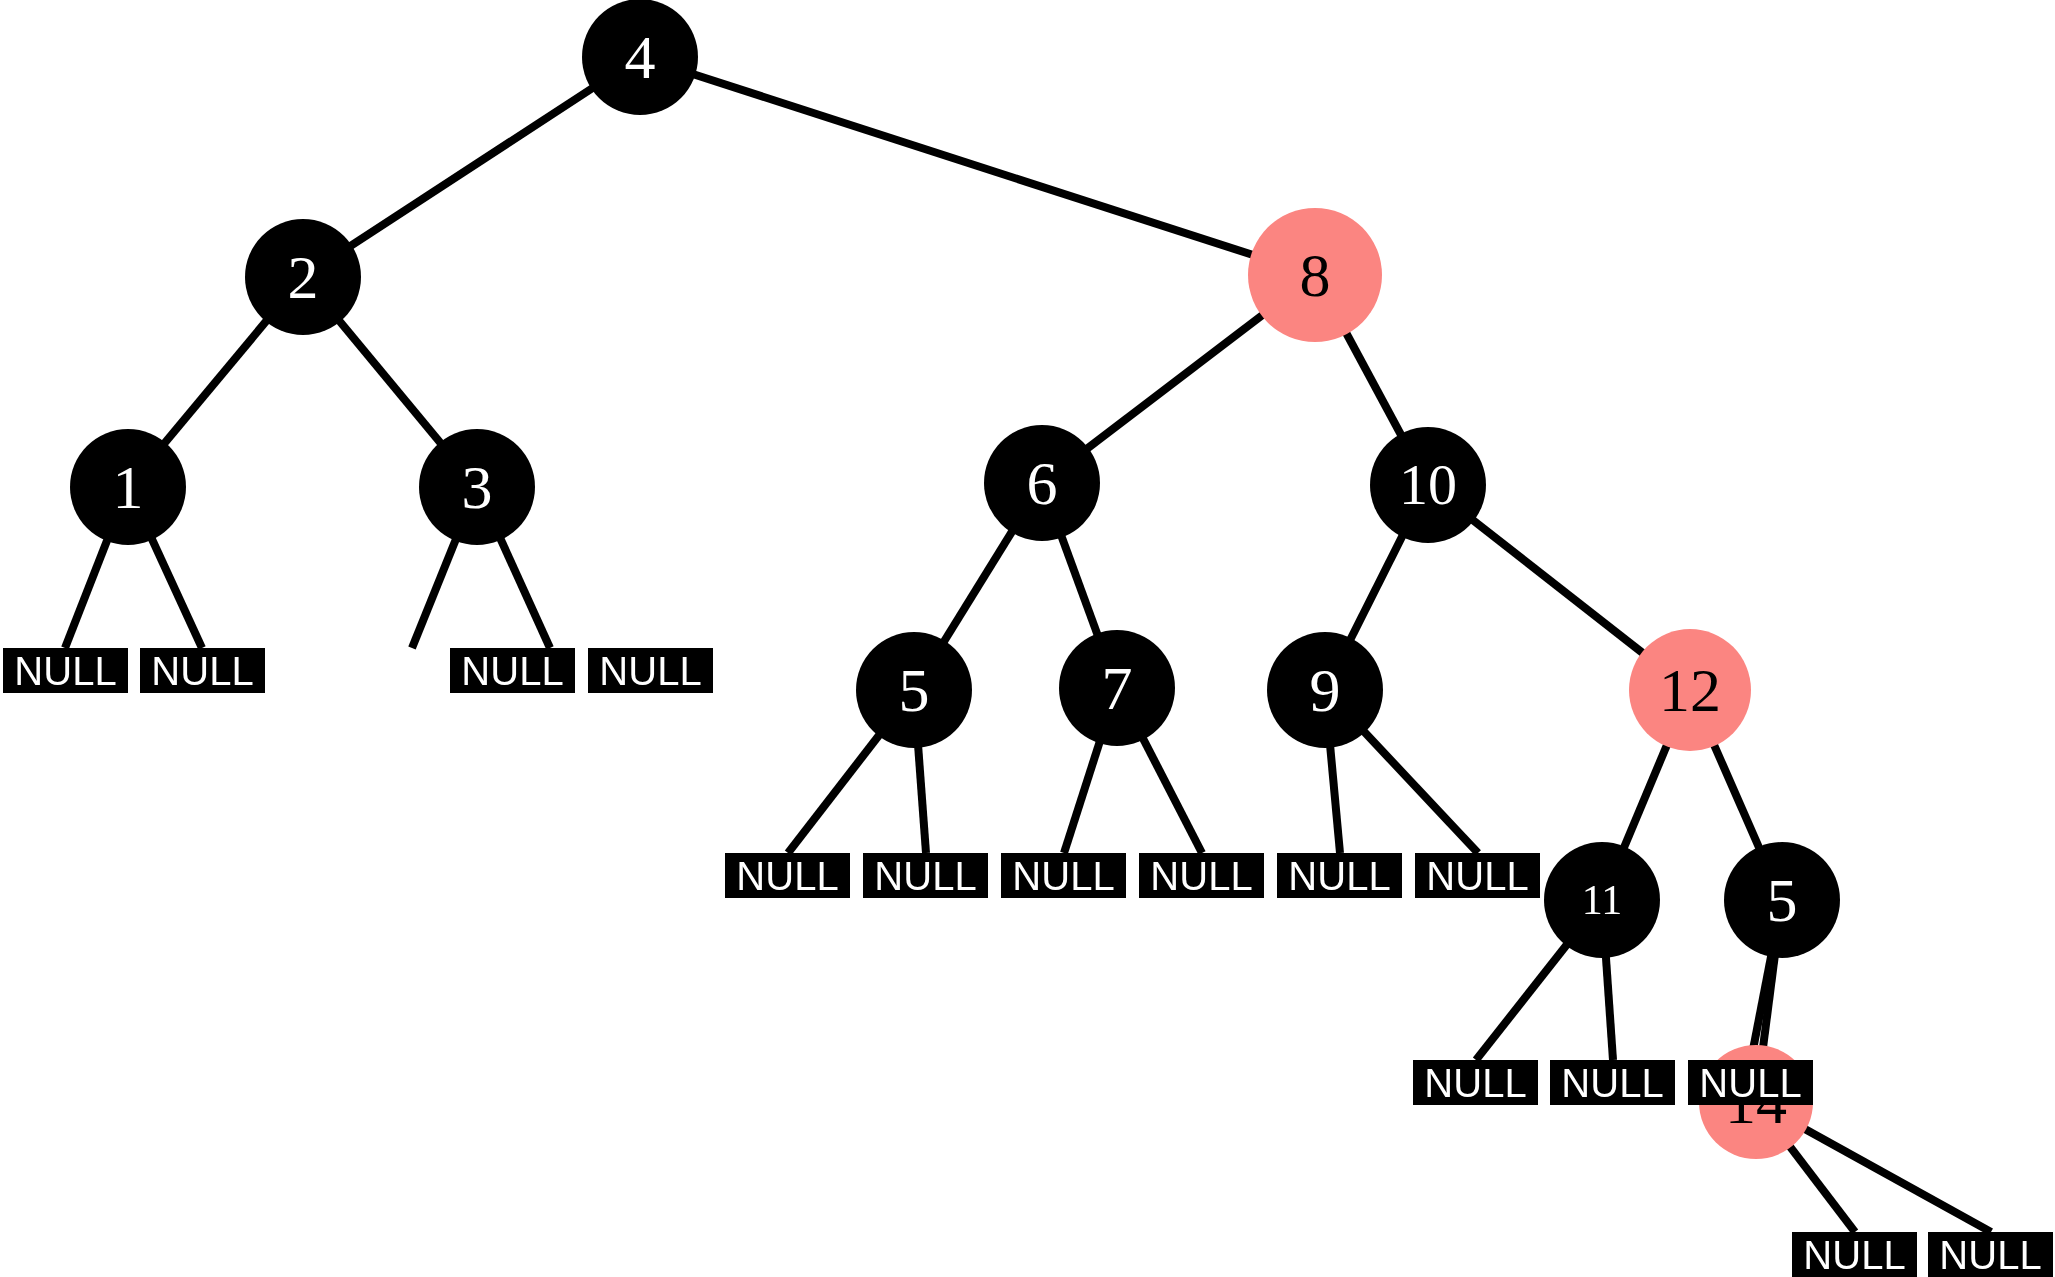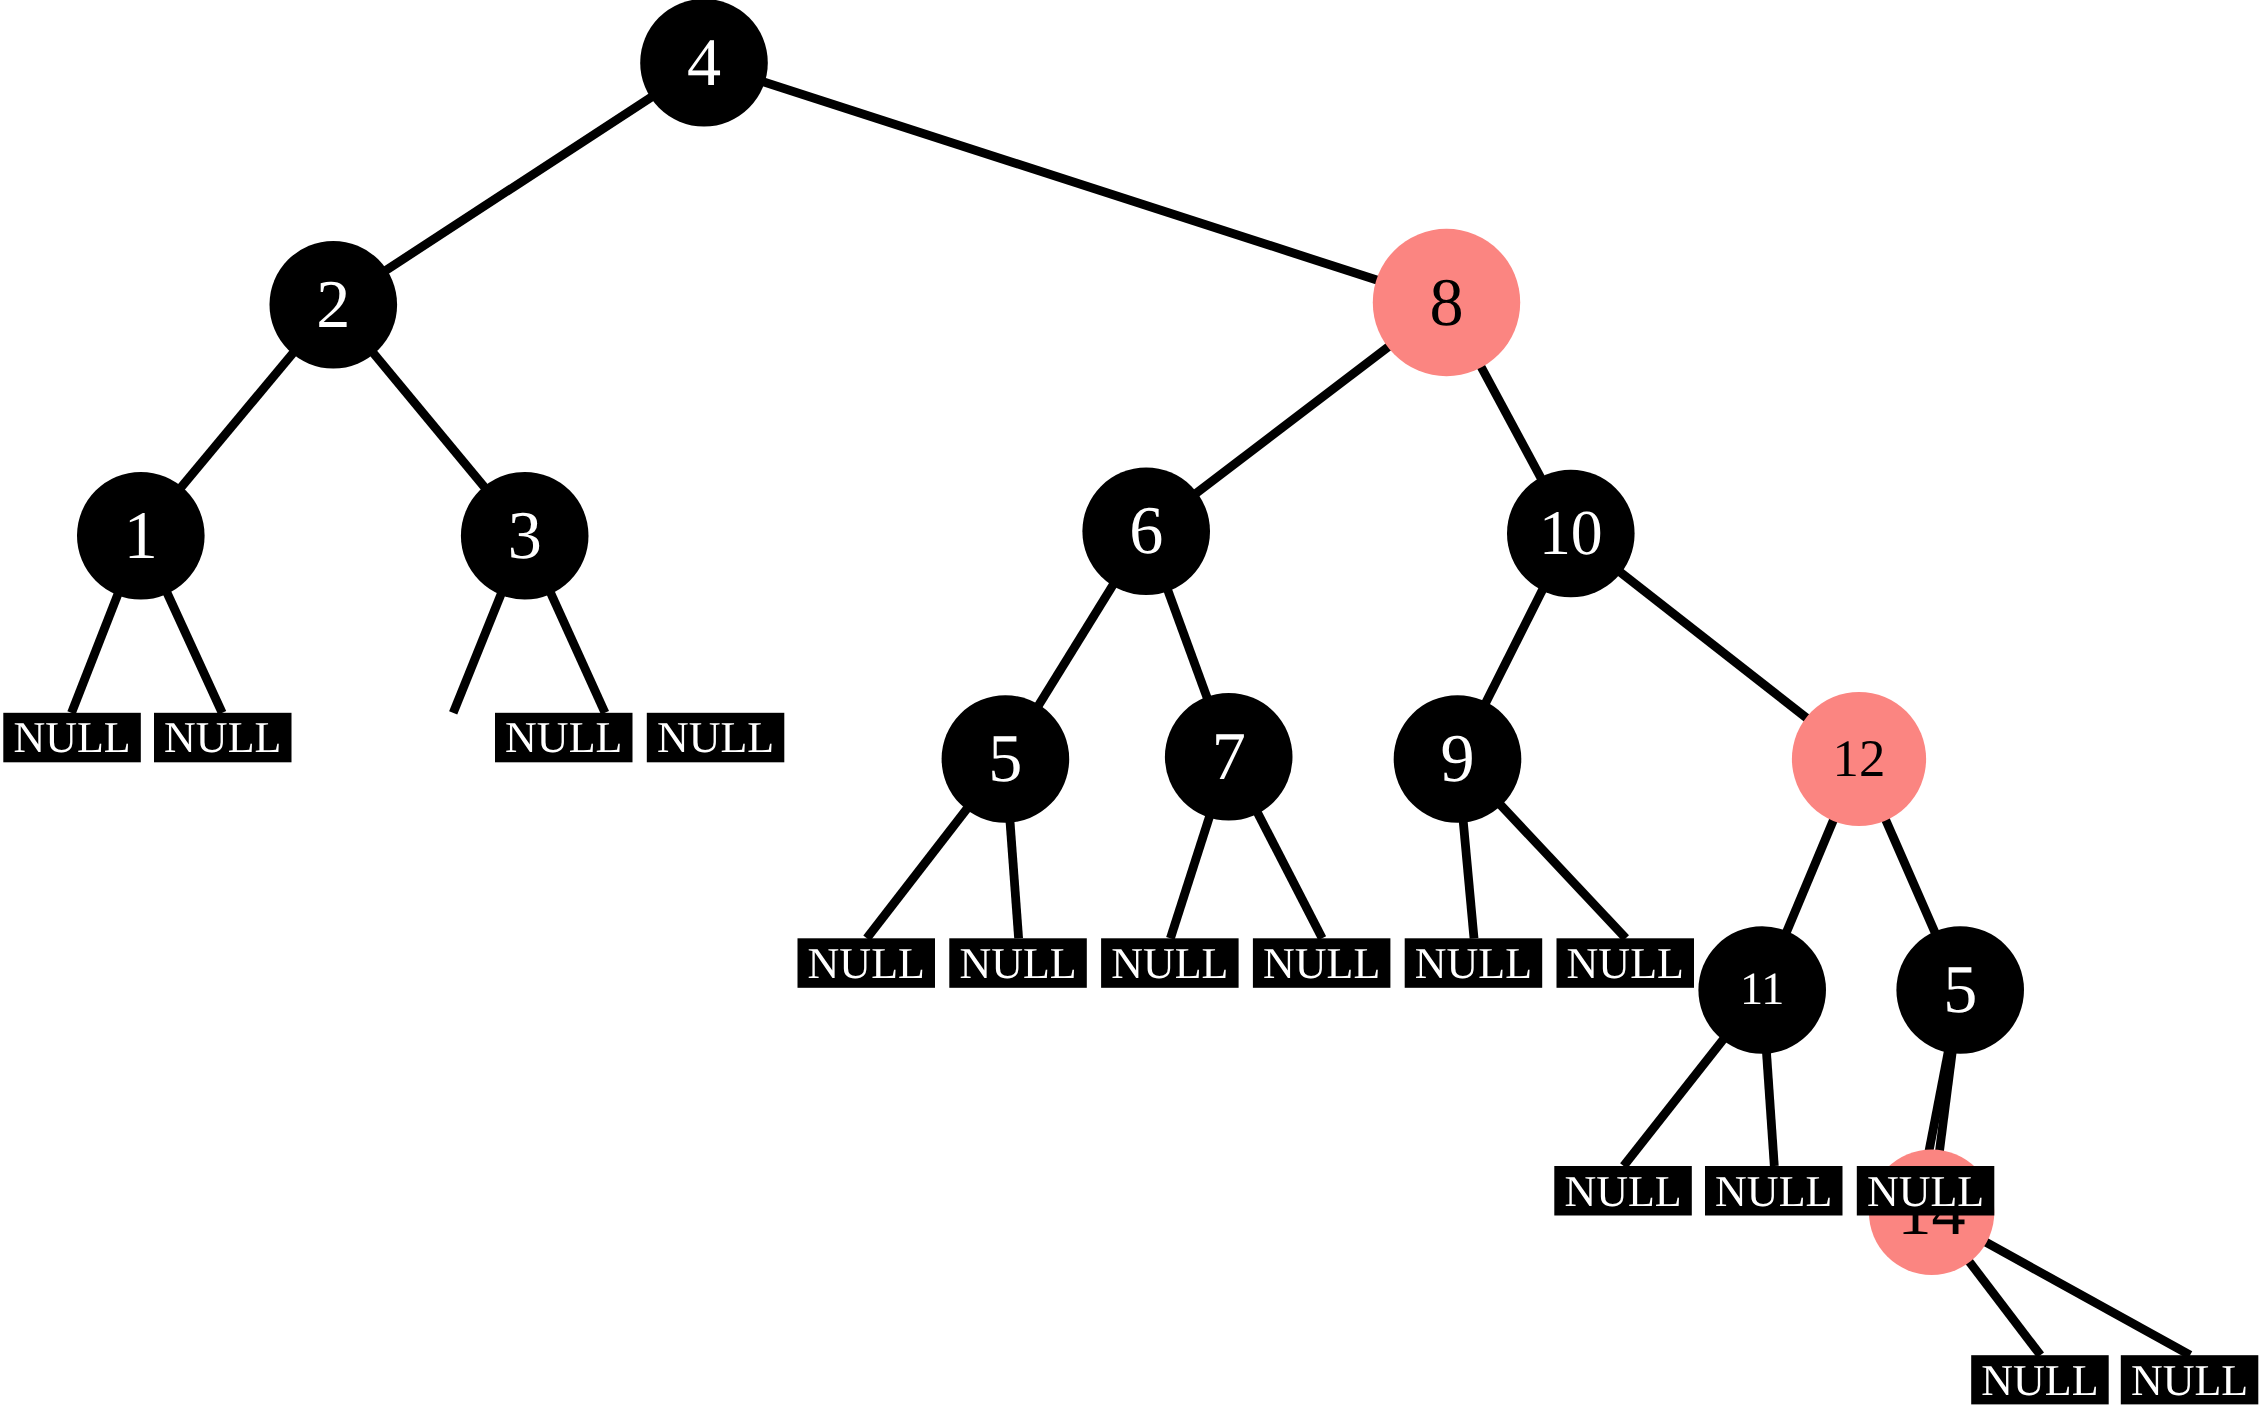--- a/index.html
+++ b/index.html
@@ -5,21 +5,21 @@
   html,body{margin:0;padding:0;background:#ffffff;}
   body{font-family:"Liberation Serif",serif;}
   #canvas{position:relative;width:2055px;height:1277px;background:#ffffff;overflow:hidden;}
   #edges{position:absolute;left:0;top:0;width:2055px;height:1277px;}
   .node{position:absolute;display:flex;align-items:center;justify-content:center;
         border-radius:50%;font-family:"Liberation Serif",serif;line-height:1;
         user-select:none;}
   .node.black{background:#000000;color:#ffffff;}
   .node.red{background:#fb8581;color:#000000;}
   .nullbox{position:absolute;display:flex;align-items:center;justify-content:center;
-           background:#000000;color:#ffffff;font-family:Liberation Serif, serif;
+           background:#000000;color:#ffffff;font-family:Liberation Sans, sans-serif;
            letter-spacing:0px;line-height:1;user-select:none;}
 </style>
 </head>
 <body>
 
 <div id="canvas">
   <svg id="edges" viewBox="0 0 2055 1277" preserveAspectRatio="none">
       <line x1="640" y1="57" x2="303" y2="277" stroke="#000000" stroke-width="8" stroke-linecap="butt"></line>
       <line x1="640" y1="57" x2="1315" y2="275" stroke="#000000" stroke-width="8" stroke-linecap="butt"></line>
       <line x1="303" y1="277" x2="128" y2="487" stroke="#000000" stroke-width="8" stroke-linecap="butt"></line>
@@ -53,21 +53,21 @@
       <div class="node black" style="left: 582px; top: -1px; width: 116px; height: 116px; font-size: 62px;">4</div>
       <div class="node black" style="left: 245px; top: 219px; width: 116px; height: 116px; font-size: 62px;">2</div>
       <div class="node red" style="left: 1248px; top: 208px; width: 134px; height: 134px; font-size: 62px;">8</div>
       <div class="node black" style="left: 70px; top: 429px; width: 116px; height: 116px; font-size: 62px;">1</div>
       <div class="node black" style="left: 419px; top: 429px; width: 116px; height: 116px; font-size: 62px;">3</div>
       <div class="node black" style="left: 984px; top: 425px; width: 116px; height: 116px; font-size: 62px;">6</div>
       <div class="node black" style="left: 1370px; top: 427px; width: 116px; height: 116px; font-size: 58px;">10</div>
       <div class="node black" style="left: 856px; top: 632px; width: 116px; height: 116px; font-size: 62px;">5</div>
       <div class="node black" style="left: 1059px; top: 630px; width: 116px; height: 116px; font-size: 62px;">7</div>
       <div class="node black" style="left: 1267px; top: 632px; width: 116px; height: 116px; font-size: 62px;">9</div>
-      <div class="node red" style="left: 1629px; top: 629px; width: 122px; height: 122px; font-size: 48px;">12</div>
+      <div class="node red" style="left: 1629px; top: 629px; width: 122px; height: 122px; font-size: 62px;">12</div>
       <div class="node black" style="left: 1544px; top: 842px; width: 116px; height: 116px; font-size: 42px;">11</div>
       <div class="node black" style="left: 1724px; top: 842px; width: 116px; height: 116px; font-size: 62px;">5</div>
       <div class="node red" style="left: 1699px; top: 1045px; width: 114px; height: 114px; font-size: 62px;">14</div>
     </div>
   <div id="nulls-layer">
       <div class="nullbox" style="left: 3px; top: 648px; width: 125px; height: 45px; font-size: 40px;">NULL</div>
       <div class="nullbox" style="left: 140px; top: 648px; width: 125px; height: 45px; font-size: 40px;">NULL</div>
       <div class="nullbox" style="left: 450px; top: 648px; width: 125px; height: 45px; font-size: 40px;">NULL</div>
       <div class="nullbox" style="left: 588px; top: 648px; width: 125px; height: 45px; font-size: 40px;">NULL</div>
       <div class="nullbox" style="left: 725px; top: 853px; width: 125px; height: 45px; font-size: 40px;">NULL</div>

